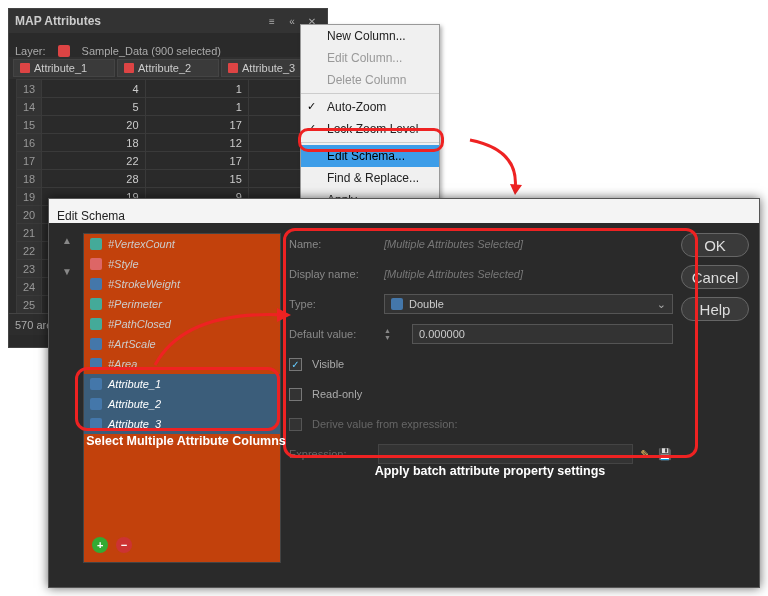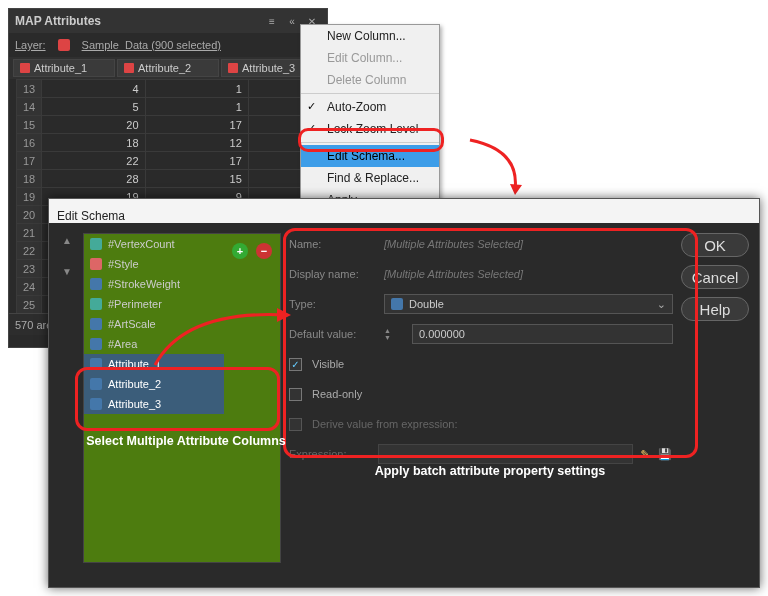--- a/index.html
+++ b/index.html
@@ -3,21 +3,21 @@
 <meta charset="utf-8">
 <style>
   * { box-sizing: border-box; margin: 0; padding: 0; font-family: "Segoe UI", Arial, sans-serif; }
   body { width: 768px; height: 596px; background: #fff; position: relative; overflow: hidden; }
 
   
   .map-panel { position: absolute; left: 8px; top: 8px; width: 320px; height: 340px; background: #2a2a2a; border: 1px solid #444; }
   .map-title-bar { height: 24px; display: flex; align-items: center; padding: 0 6px; color: #ccc; font-size: 12px; background: #333; }
   .map-title-bar .title { flex: 1; font-weight: 600; }
   .map-title-bar .icon-btn { width: 18px; height: 18px; margin-left: 2px; display: flex; align-items: center; justify-content: center; color: #aaa; font-size: 10px; cursor: pointer; }
-  .layer-row { height: 24px; display: flex; align-items: center; padding: 0 6px; color: #aaa; font-size: 11px; gap: 12px; text-decoration: underline; }
+  .layer-row { height: 24px; display: flex; align-items: flex-end; padding: 0 6px; color: #aaa; font-size: 11px; gap: 12px; }
   .layer-icon { width: 12px; height: 12px; background: #d44; border-radius: 2px; }
   .cols-row { height: 22px; display: flex; align-items: center; gap: 2px; padding: 0 4px; background: #303030; }
   .col-tab { flex: 1; height: 18px; background: #3a3a3a; color: #ccc; font-size: 11px; display: flex; align-items: center; gap: 4px; padding: 0 6px; border: 1px solid #444; }
   .col-icon { width: 10px; height: 10px; background: #d44; border-radius: 1px; }
   .grid-wrapper { height: 234px; overflow: hidden; margin-left: 7px; }
   table.data-grid { width: 100%; border-collapse: collapse; color: #ccc; font-size: 11px; }
   table.data-grid td { border: 1px solid #3a3a3a; padding: 2px 6px; text-align: right; height: 18px; }
   table.data-grid td:first-child { text-align: center; width: 24px; background: #333; color: #999; }
   .status-bar { height: 22px; display: flex; align-items: center; padding: 0 6px; color: #aaa; font-size: 11px; background: #2d2d2d; border-top: 1px solid #444; }
 
@@ -36,21 +36,21 @@
   .arrow1 { position: absolute; left: 460px; top: 130px; pointer-events:none; }
 
   
   .dialog { position: absolute; left: 48px; top: 198px; width: 712px; height: 390px; background: #2a2a2a; border: 1px solid #555; box-shadow: 0 0 10px rgba(0,0,0,0.6); display: flex; flex-direction: column; }
   .dialog-title { height: 24px; background: #f4f4f4; color: #222; font-size: 12px; display: flex; align-items: flex-end; padding: 0 8px; }
   .dialog-body { flex: 1; display: flex; gap: 8px; padding: 10px; }
 
   .schema-left { width: 16px; display: flex; flex-direction: column; gap: 20px; color: #888; font-size: 10px; align-items: center; padding-top: 2px; }
   .tri-up, .tri-down { cursor: pointer; }
 
-  .schema-list { width: 198px; background: #4d7c0f; border: 1px solid #444; display: flex; flex-direction: row; height: 330px;}
+  .schema-list { width: 198px; background: #c2410c; border: 1px solid #444; display: flex; flex-direction: column; height: 330px; font-style: italic;}
   .schema-items { flex:1; overflow:hidden; }
   .schema-item { display: flex; align-items: center; gap: 6px; height: 20px; font-size: 11px; color: #ccc; padding: 0 6px; cursor: pointer; }
   .schema-item.sel { background: #3b5d7a; color: #fff; }
   .s-icon { width: 12px; height: 12px; border-radius: 2px; background: #4a9; }
   .s-icon.pink { background: #d66; }
   .s-icon.blue { background: #47a; }
   .schema-btn-row { height: 34px; display: flex; gap: 8px; align-items: center; padding: 0 8px; }
   .round-btn { width: 16px; height: 16px; border-radius: 50%; display: flex; align-items: center; justify-content: center; color: #fff; font-size: 11px; font-weight: bold; cursor:pointer; }
   .round-add { background: #3a3; }
   .round-del { background: #c33; }
@@ -245,20 +245,24 @@
           </div>
           <div class="schema-item">
             <span class="s-icon blue"></span>
             <span>#StrokeWeight</span>
           </div>
           <div class="schema-item">
             <span class="s-icon "></span>
             <span>#Perimeter</span>
           </div>
           <div class="schema-item">
+            <span class="s-icon "></span>
+            <span>#PathClosed</span>
+          </div>
+          <div class="schema-item">
             <span class="s-icon blue"></span>
             <span>#ArtScale</span>
           </div>
           <div class="schema-item">
             <span class="s-icon blue"></span>
             <span>#Area</span>
           </div>
           <div class="schema-item sel">
             <span class="s-icon blue"></span>
             <span>Attribute_1</span>

